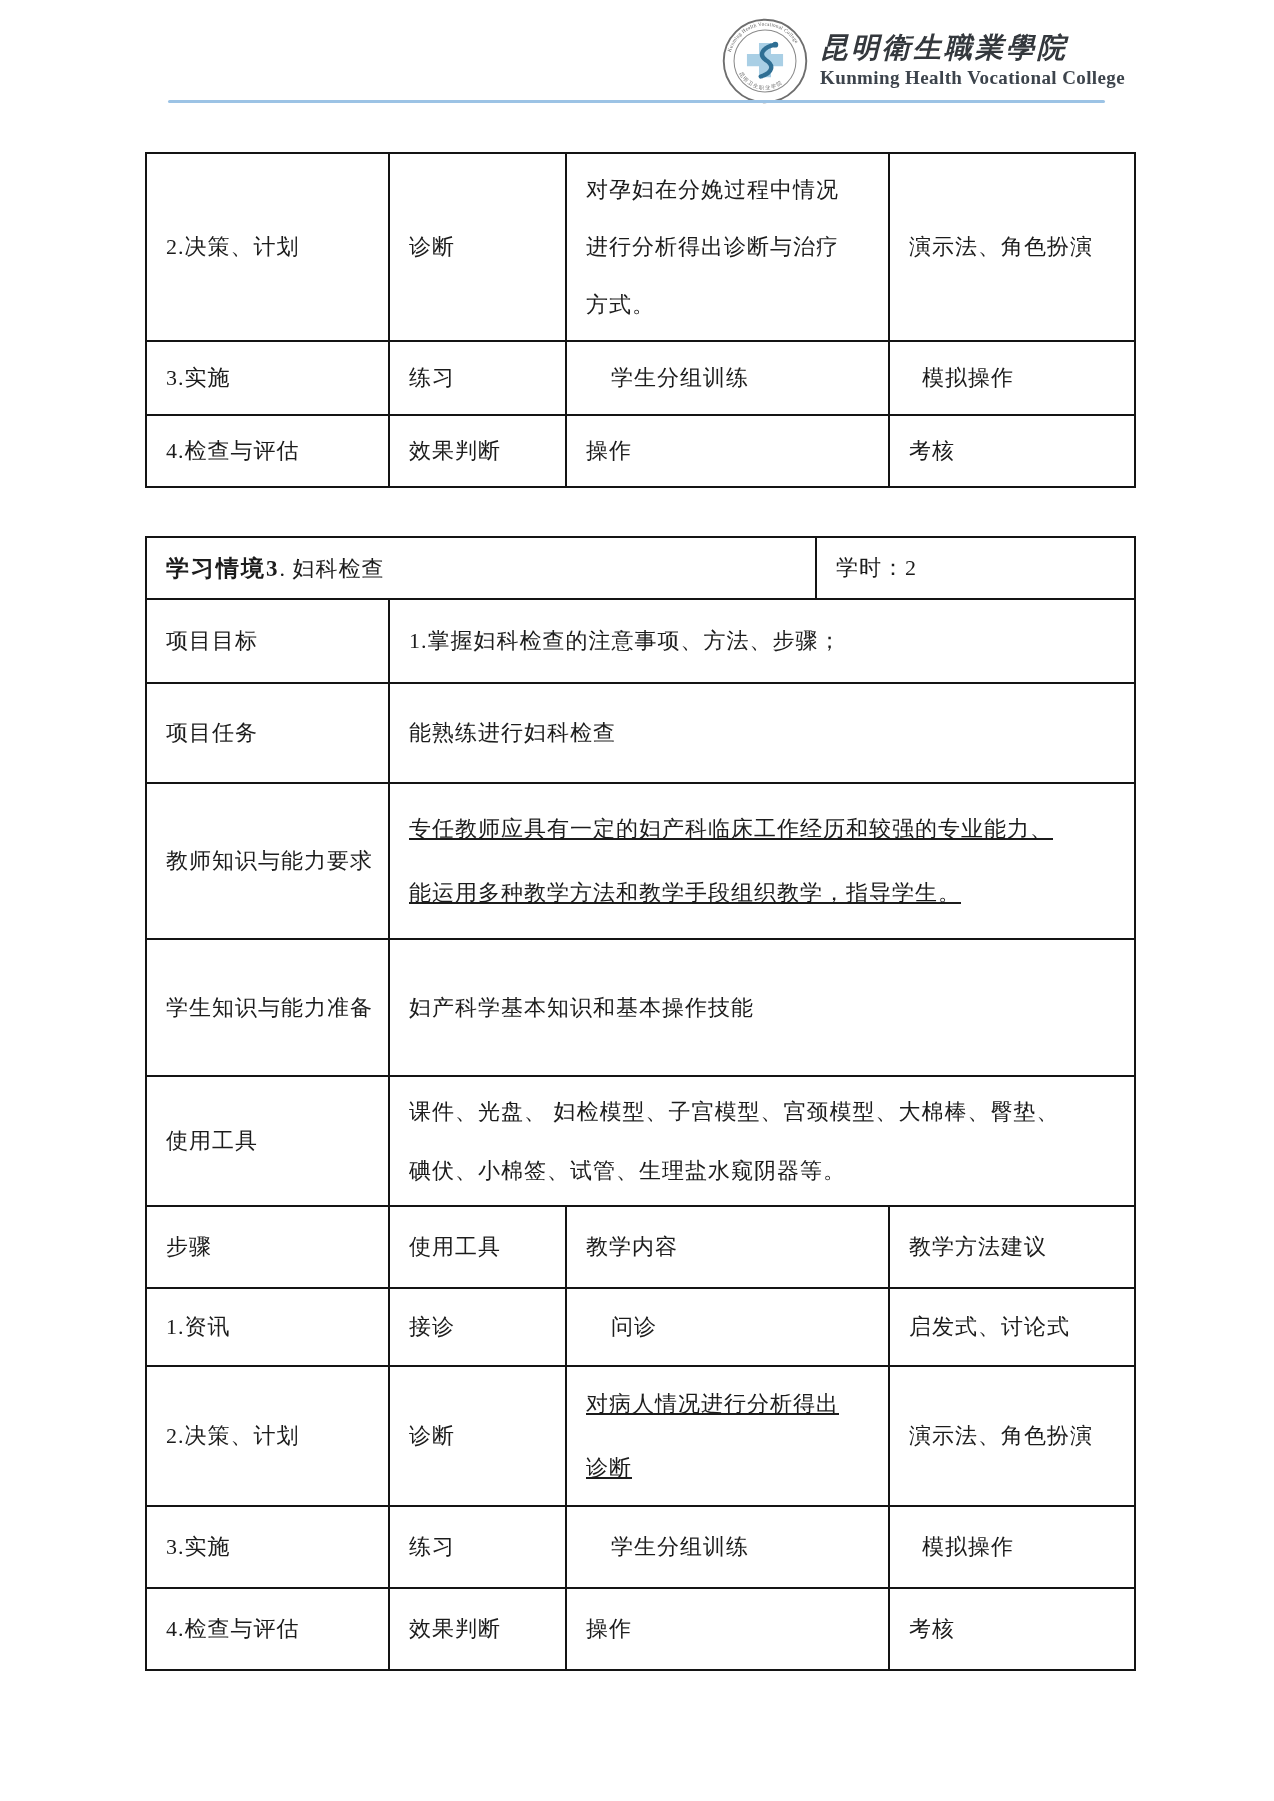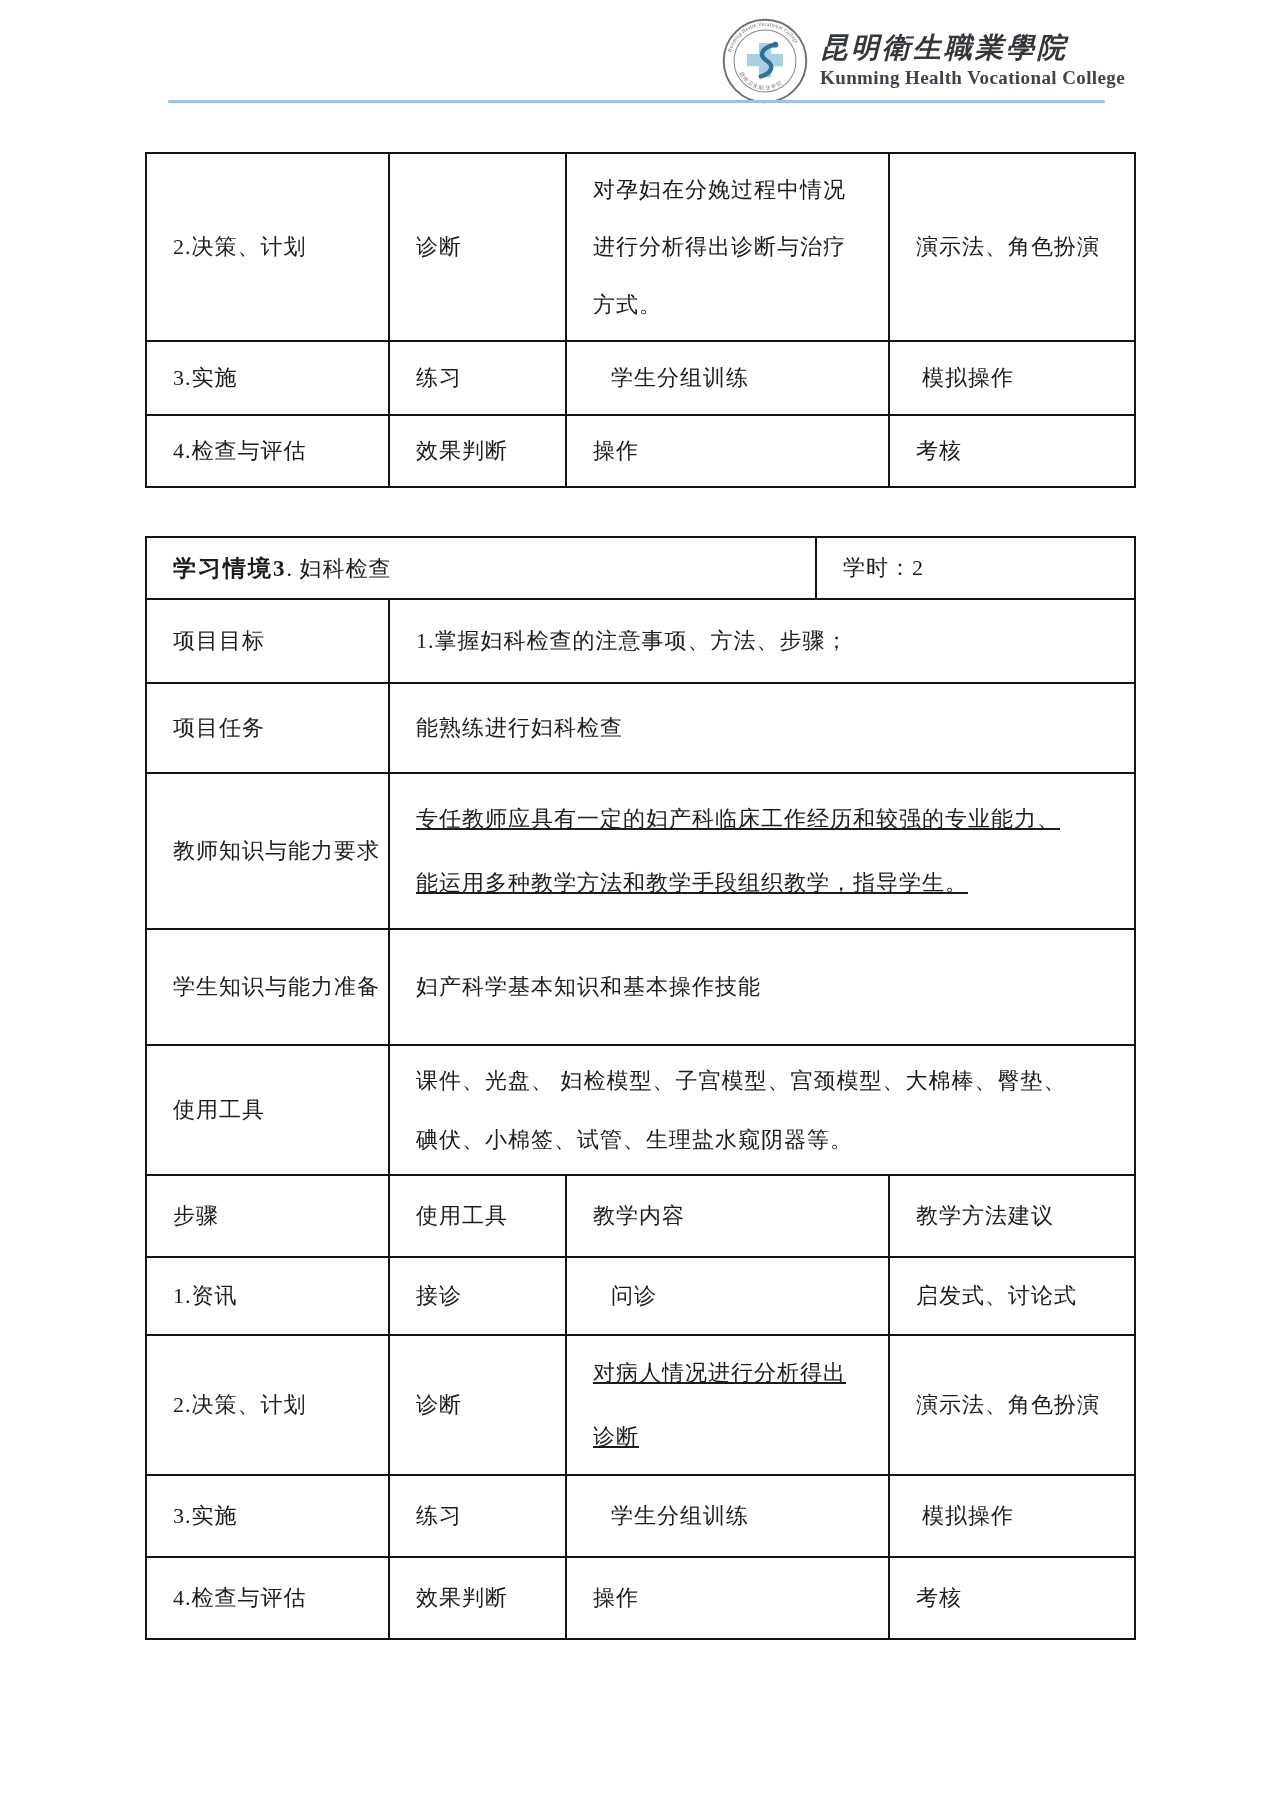--- a/index.html
+++ b/index.html
@@ -32,21 +32,21 @@
   table.doc{
     border-collapse:collapse;
     table-layout:fixed;
     position:absolute;
     left:145px;
     width:989px;
     font-size:22px;
   }
   table.doc td{
     border:2px solid #141414;
-    padding:0 8px 0 26px;
+    padding:0 8px 0 19px;
     letter-spacing:1px;
     vertical-align:middle;
     overflow:hidden;
   }
   .t1{top:152px;}
   .t2{top:536px;}
 
   td.top{vertical-align:top;padding-top:24px;}
   td.ml{white-space:pre-line;line-height:2.6;letter-spacing:3.5px;vertical-align:top;padding-top:16px;}
   td.ml29{white-space:pre-line;line-height:2.9;letter-spacing:2px;vertical-align:top;padding-top:10px;text-decoration:underline;}
@@ -133,30 +133,30 @@
         <tr style="height:62px">
       <td colspan="3" class="title-cell">
         <span class="b">学习情境3</span><span>. 妇科检查</span>
       </td>
       <td colspan="2">学时：2</td>
     </tr>
     <tr style="height:84px">
       <td class="lbl">项目目标</td>
       <td colspan="4" class="val">1.掌握妇科检查的注意事项、方法、步骤；</td>
     </tr>
-    <tr style="height:90px">
+    <tr style="height:100px">
       <td class="lbl">项目任务</td>
       <td colspan="4" class="val">能熟练进行妇科检查</td>
     </tr>
     <tr style="height:156px">
       <td class="lblwrap">教师知识与能力要求</td>
       <td colspan="4" class="val ml29">专任教师应具有一定的妇产科临床工作经历和较强的专业能力、
 能运用多种教学方法和教学手段组织教学，指导学生。</td>
     </tr>
-    <tr style="height:116px">
+    <tr style="height:137px">
       <td class="lblwrap">学生知识与能力准备</td>
       <td colspan="4" class="val">妇产科学基本知识和基本操作技能</td>
     </tr>
     <tr style="height:130px">
       <td class="lbl">使用工具</td>
       <td colspan="4" class="val ml27">课件、光盘、 妇检模型、子宫模型、宫颈模型、大棉棒、臀垫、
 碘伏、小棉签、试管、生理盐水窥阴器等。</td>
     </tr>
     <tr style="height:82px">
       <td class="lbl">步骤</td>

